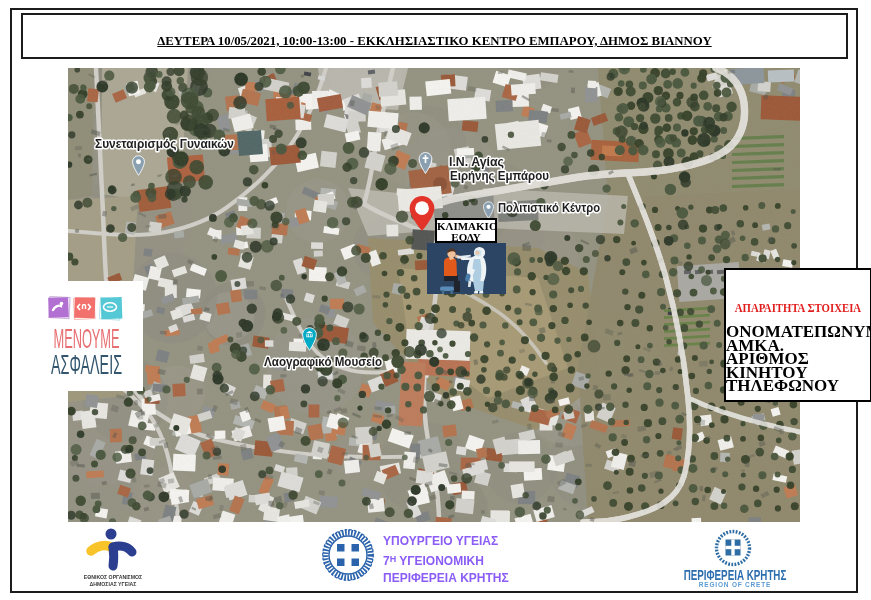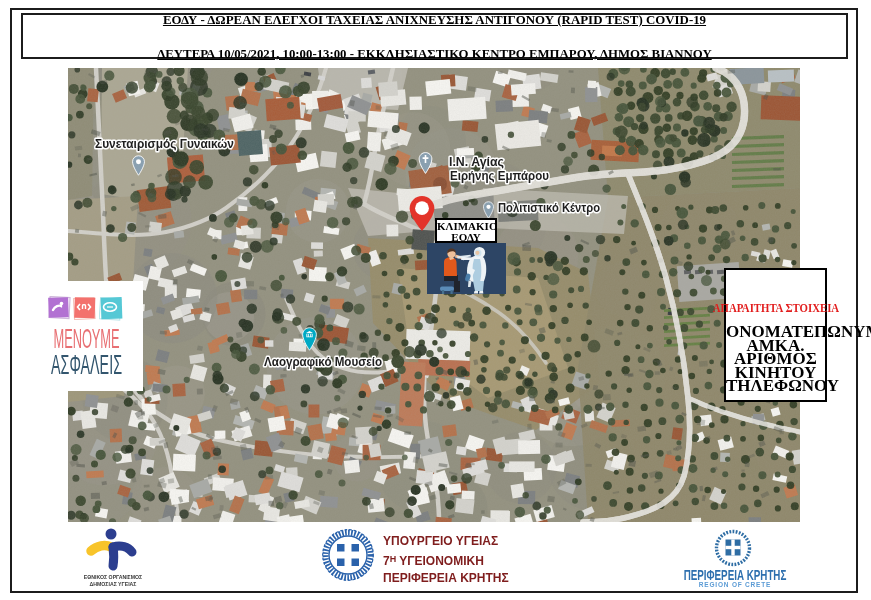--- a/index.html
+++ b/index.html
@@ -6,21 +6,20 @@
 .abs{position:absolute}
 .lbl{font-family:"Liberation Sans",sans-serif;font-weight:bold;fill:#1f1f1f;stroke:#fff;stroke-width:3.2px;paint-order:stroke;stroke-linejoin:round}
 .lblsvg{position:absolute}
 </style></head>
 <body>
 
 <div class="abs" style="left:10px;top:8px;width:848px;height:585px;border:2px solid #1c1c1c"></div>
 
 <div class="abs" style="left:21px;top:13px;width:827px;height:46px;border:2px solid #1c1c1c;background:#fff;font-family:'Liberation Serif',serif;font-weight:bold;color:#000;text-align:center">
 
-<div style="margin-top:-2px;font-size:12.9px"><u>ΕΟΔΥ - ΔΩΡΕΑΝ ΕΛΕΓΧΟΙ ΤΑΧΕΙΑΣ ΑΝΙΧΝΕΥΣΗΣ ΑΝΤΙΓΟΝΟΥ (RAPID TEST) COVID-19</u></div>
 
 <div style="margin-top:19px;font-size:12.8px"><u>ΔΕΥΤΕΡΑ 10/05/2021, 10:00-13:00 - ΕΚΚΛΗΣΙΑΣΤΙΚΟ ΚΕΝΤΡΟ ΕΜΠΑΡΟΥ, ΔΗΜΟΣ ΒΙΑΝΝΟΥ</u></div>
 </div>
 
 <div class="abs" style="left:68px;top:68px;width:732px;height:454px;background:#93917f;overflow:hidden">
 <svg width="732" height="454" viewBox="0 0 732 454">
 
 <g>
 <circle cx="460.8" cy="-8.1" r="32.5" fill="#8d8b7f" opacity="0.33488448213128597"></circle>
 <circle cx="57.1" cy="331.1" r="42.7" fill="#87857a" opacity="0.4054804549213176"></circle>
@@ -1787,21 +1786,21 @@
 <svg class="abs" style="left:302px;top:327px" width="15" height="24" viewBox="0 0 24 38">
     <path d="M12,1 C5.9,1 1,5.9 1,12 C1,21 12,37 12,37 C12,37 23,21 23,12 C23,5.9 18.1,1 12,1 Z" fill="#00a9c4" stroke="#fff" stroke-width="1.4"></path>
     <path d="M6.5,9.5 L12,6 L17.5,9.5 Z M7,10.5 L17,10.5 L17,16 L7,16 Z" fill="#fff"></path>
     <path d="M8.5,11 L10,11 L10,15 L8.5,15 Z M11.2,11 L12.8,11 L12.8,15 L11.2,15 Z M14,11 L15.5,11 L15.5,15 L14,15 Z" fill="#00a9c4"></path>
   </svg>
 
 <svg class="lblsvg" style="left:259px;top:350px" width="135" height="24">
     <text class="lbl" x="5" y="15.5" font-size="13.5" textLength="118" lengthAdjust="spacingAndGlyphs">Λαογραφικό Μουσείο</text>
   </svg>
 
-<div class="abs" style="left:724px;top:268px;width:103px;height:134px;border:2px solid #000;background:#fff;font-family:'Liberation Serif',serif;font-weight:bold;text-align:center">
+<div class="abs" style="left:724px;top:268px;width:148px;height:134px;border:2px solid #000;background:#fff;font-family:'Liberation Serif',serif;font-weight:bold;">
 
 <div style="position:absolute;left:50%;top:30px;font-size:13.5px;color:#e21d1d;white-space:nowrap;transform:translateX(-50%) scale(0.8,1)">ΑΠΑΡΑΙΤΗΤΑ ΣΤΟΙΧΕΙΑ</div>
 
 <div style="position:absolute;left:0;right:0;top:55px;font-size:17px;line-height:13.5px;color:#000">ΟΝΟΜΑΤΕΠΩΝΥΜΟ,<br>ΑΜΚΑ.<br>ΑΡΙΘΜΟΣ ΚΙΝΗΤΟΥ<br>ΤΗΛΕΦΩΝΟΥ</div>
 </div>
 
 <svg class="abs" style="left:80px;top:525px" width="70" height="66" viewBox="0 0 70 66">
 <circle cx="31" cy="9" r="5.5" fill="#2c3e8f"></circle>
 <path d="M11,26 C17,20.5 25,19 31,22" stroke="#f8c42a" stroke-width="9.5" stroke-linecap="round" fill="none"></path>
 <path d="M33,22 C41,19.5 48,22 52,27" stroke="#2c3e8f" stroke-width="9" stroke-linecap="round" fill="none"></path>
@@ -1813,21 +1812,21 @@
 <svg class="abs" style="left:322px;top:529px" width="52" height="52" viewBox="0 0 52 52">
 <circle cx="26" cy="26" r="22.5" fill="none" stroke="#2a62ab" stroke-width="6" stroke-dasharray="1.7 1.4"></circle>
 <circle cx="26" cy="26" r="25.3" fill="none" stroke="#2a62ab" stroke-width="1.2" stroke-dasharray="2.6 2"></circle>
 <circle cx="26" cy="26" r="19" fill="none" stroke="#2a62ab" stroke-width="1.4"></circle>
 <rect x="13" y="13" width="26" height="26" fill="#fff"></rect>
 <rect x="15" y="15" width="22" height="22" fill="#2a62ab"></rect>
 <rect x="15" y="22.5" width="22" height="7" fill="#fff"></rect>
 <rect x="22.5" y="15" width="7" height="22" fill="#fff"></rect>
 </svg>
 
-<div class="abs" style="left:383px;top:533px;font-size:12px;font-weight:bold;color:#7f1d1d;line-height:17.5px">ΥΠΟΥΡΓΕΙΟ ΥΓΕΙΑΣ<br>7<span style="font-size:9px;vertical-align:3px">Η</span> ΥΓΕΙΟΝΟΜΙΚΗ<br>ΠΕΡΙΦΕΡΕΙΑ ΚΡΗΤΗΣ</div>
+<div class="abs" style="left:383px;top:533px;font-size:12px;font-weight:bold;color:#8b5cf6;line-height:17.5px">ΥΠΟΥΡΓΕΙΟ ΥΓΕΙΑΣ<br>7<span style="font-size:9px;vertical-align:3px">Η</span> ΥΓΕΙΟΝΟΜΙΚΗ<br>ΠΕΡΙΦΕΡΕΙΑ ΚΡΗΤΗΣ</div>
 
 <svg class="abs" style="left:714px;top:529px" width="38" height="38" viewBox="0 0 38 38">
 <circle cx="19" cy="19" r="16.5" fill="none" stroke="#2e6da4" stroke-width="3.4" stroke-dasharray="1.8 1.4"></circle>
 <rect x="10" y="9" width="18" height="19" fill="#fff"></rect>
 <rect x="11.5" y="10.5" width="15" height="16" fill="#2e6da4"></rect>
 <rect x="11.5" y="16.8" width="15" height="3.4" fill="#fff"></rect>
 <rect x="17.3" y="10.5" width="3.4" height="16" fill="#fff"></rect>
 </svg>
 
 <div class="abs" style="left:660px;top:566.5px;width:150px;text-align:center;font-size:14px;font-weight:bold;color:#2d6fae;transform:scale(0.7,1)">ΠΕΡΙΦΕΡΕΙΑ ΚΡΗΤΗΣ</div>

